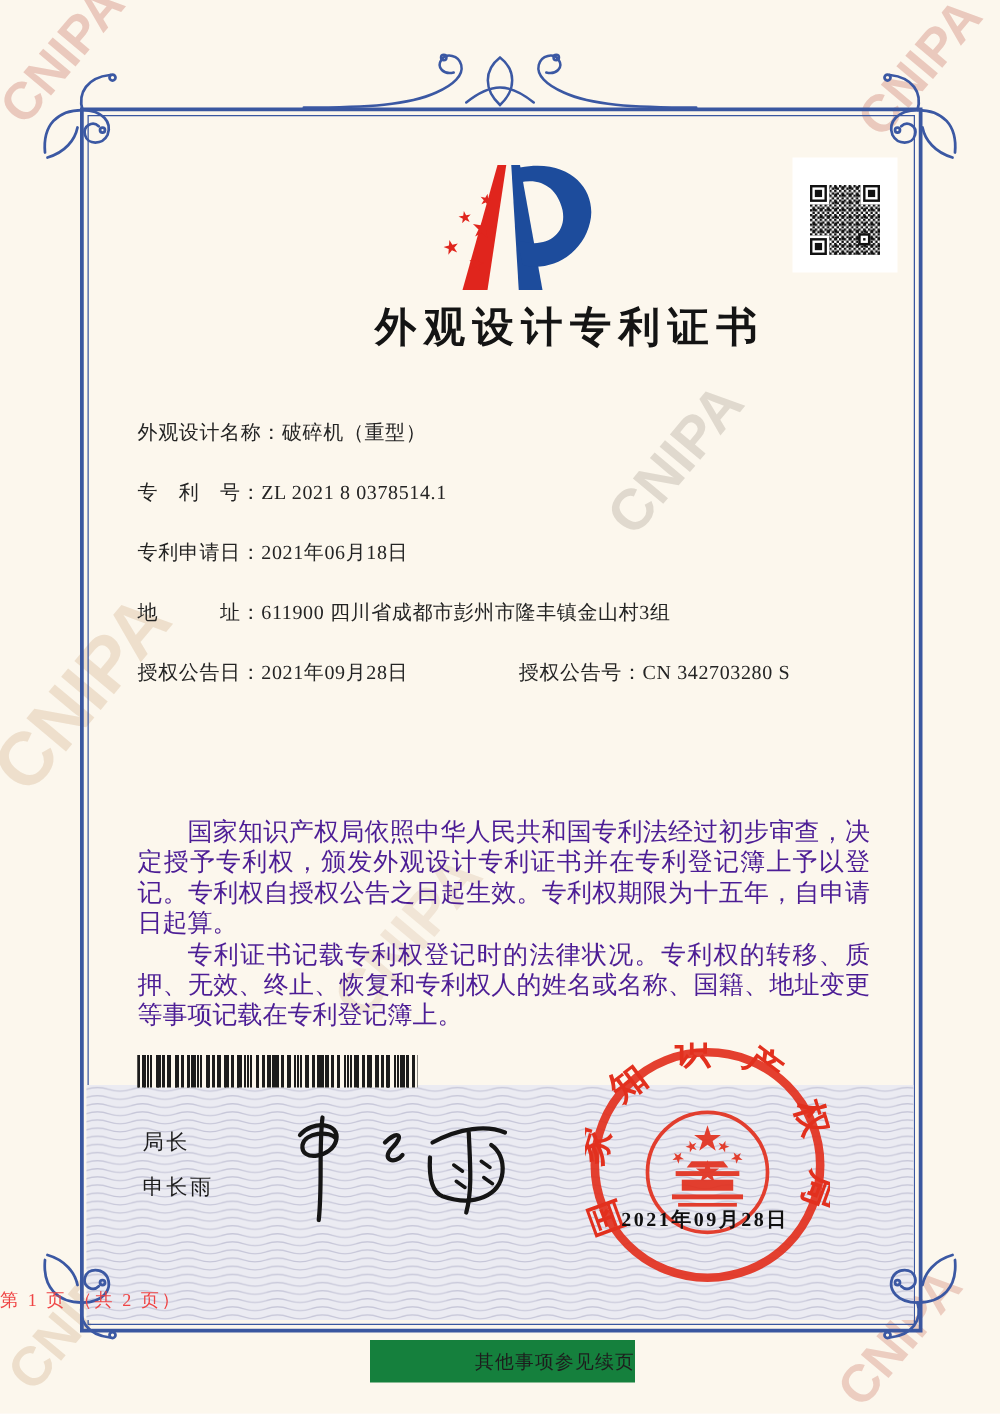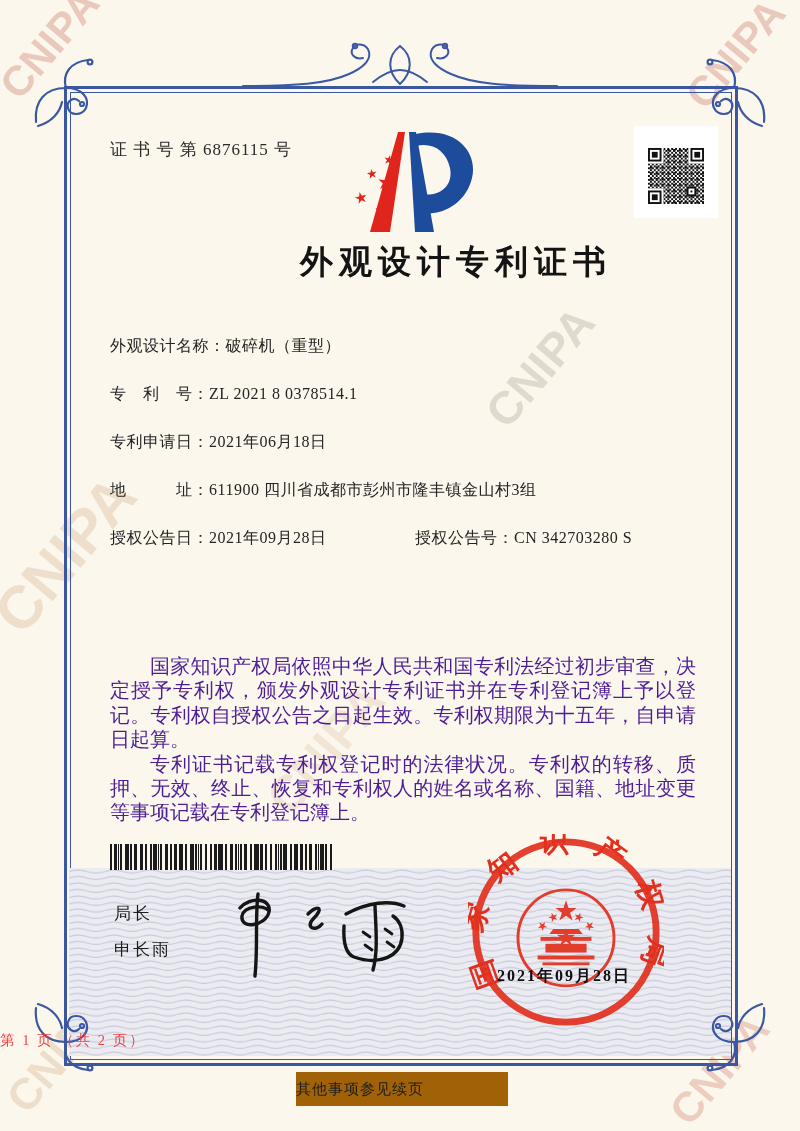--- a/index.html
+++ b/index.html
@@ -29,22 +29,22 @@
       repeating-linear-gradient(90deg,rgba(0,0,0,0) 0 4px,#1b1b1b 4px 6px,rgba(0,0,0,0) 6px 13px);}
   .band{position:absolute;left:69px;top:868px;width:662px;height:188px;}
   .sig-title{position:absolute;left:114px;top:902px;font-size:17px;letter-spacing:2px;color:#1d1d1d;}
   .sig-name{position:absolute;left:114px;top:938px;font-size:17px;letter-spacing:2px;color:#1d1d1d;}
   .signature{position:absolute;left:228px;top:884px;width:210px;height:96px;}
   .seal{position:absolute;left:468px;top:834px;width:196px;height:196px;}
   .seal-date{position:absolute;left:497px;top:966px;font-size:16px;font-weight:bold;
              letter-spacing:2px;color:#101010;}
   .page-info{position:absolute;left:0;top:1031px;width:100%;
              font-size:14.5px;letter-spacing:2px;color:#ef4444;}
-  .note-patch{position:absolute;left:296px;top:1072px;width:212px;height:34px;background:#a16207;
-              display:flex;align-items:center;justify-content:flex-start;font-family:Liberation Mono, monospace;}
+  .note-patch{position:absolute;left:296px;top:1072px;width:212px;height:34px;background:#15803d;
+              display:flex;align-items:center;justify-content:flex-end;font-family:Liberation Mono, monospace;}
   .note-text{font-size:15px;letter-spacing:1px;color:#1d1d1d;}
   .corner{position:absolute;width:74px;height:74px;}
   .c-tl{left:30px;top:54px;}
   .c-tr{left:696px;top:54px;transform:scaleX(-1);}
   .c-bl{left:30px;top:1002px;transform:scaleY(-1);}
   .c-br{left:696px;top:1002px;transform:scale(-1,-1);}
   .top-ornament{position:absolute;left:235px;top:36px;width:330px;height:56px;}
 </style>
 </head>
 <body>
@@ -114,21 +114,20 @@
     <g fill="none" stroke="#3b58a3" stroke-width="2" stroke-linecap="round">
       <path d="M165,10 C152,20 152,36 165,48 C178,36 178,20 165,10 Z"></path>
       <path d="M8,50 C60,50 92,48 114,38 C128,32 136,24 134,16 C132,8 122,6 118,12 C114,18 120,24 128,22"></path>
       <path d="M138,46 C148,38 156,34 165,34 C174,34 182,38 192,46"></path>
       <path d="M322,50 C270,50 238,48 216,38 C202,32 194,24 196,16 C198,8 208,6 212,12 C216,18 210,24 202,22"></path>
       <circle cx="120" cy="10" r="2.2"></circle>
       <circle cx="210" cy="10" r="2.2"></circle>
     </g>
   </svg>
 
-  <div class="cert-no">证 书 号 第 6876115 号</div>
 
   <svg class="logo" viewBox="0 0 148 116">
     <defs>
       <path id="st" d="M0,-10 L2.25,-3.09 L9.51,-3.09 L3.63,1.18 L5.88,8.09 L0,3.82 L-5.88,8.09 L-3.63,1.18 L-9.51,-3.09 L-2.25,-3.09 Z"></path>
     </defs>
     <polygon points="70,6 77,6 62,106 42,106" fill="#e0251d"></polygon>
     <polygon points="81,6 88,6 106,106 87,106" fill="#1d4c9c"></polygon>
     <path d="M88,8 C130,0 150,28 144,52 C138,78 112,92 90,86 L86,66 C108,74 126,62 122,42 C118,24 104,16 88,20 Z" fill="#1d4c9c"></path>
     <use href="#st" transform="translate(61,34) scale(0.52) rotate(12)" fill="#e0251d"></use>
     <use href="#st" transform="translate(44,48) scale(0.52) rotate(-10)" fill="#e0251d"></use>

